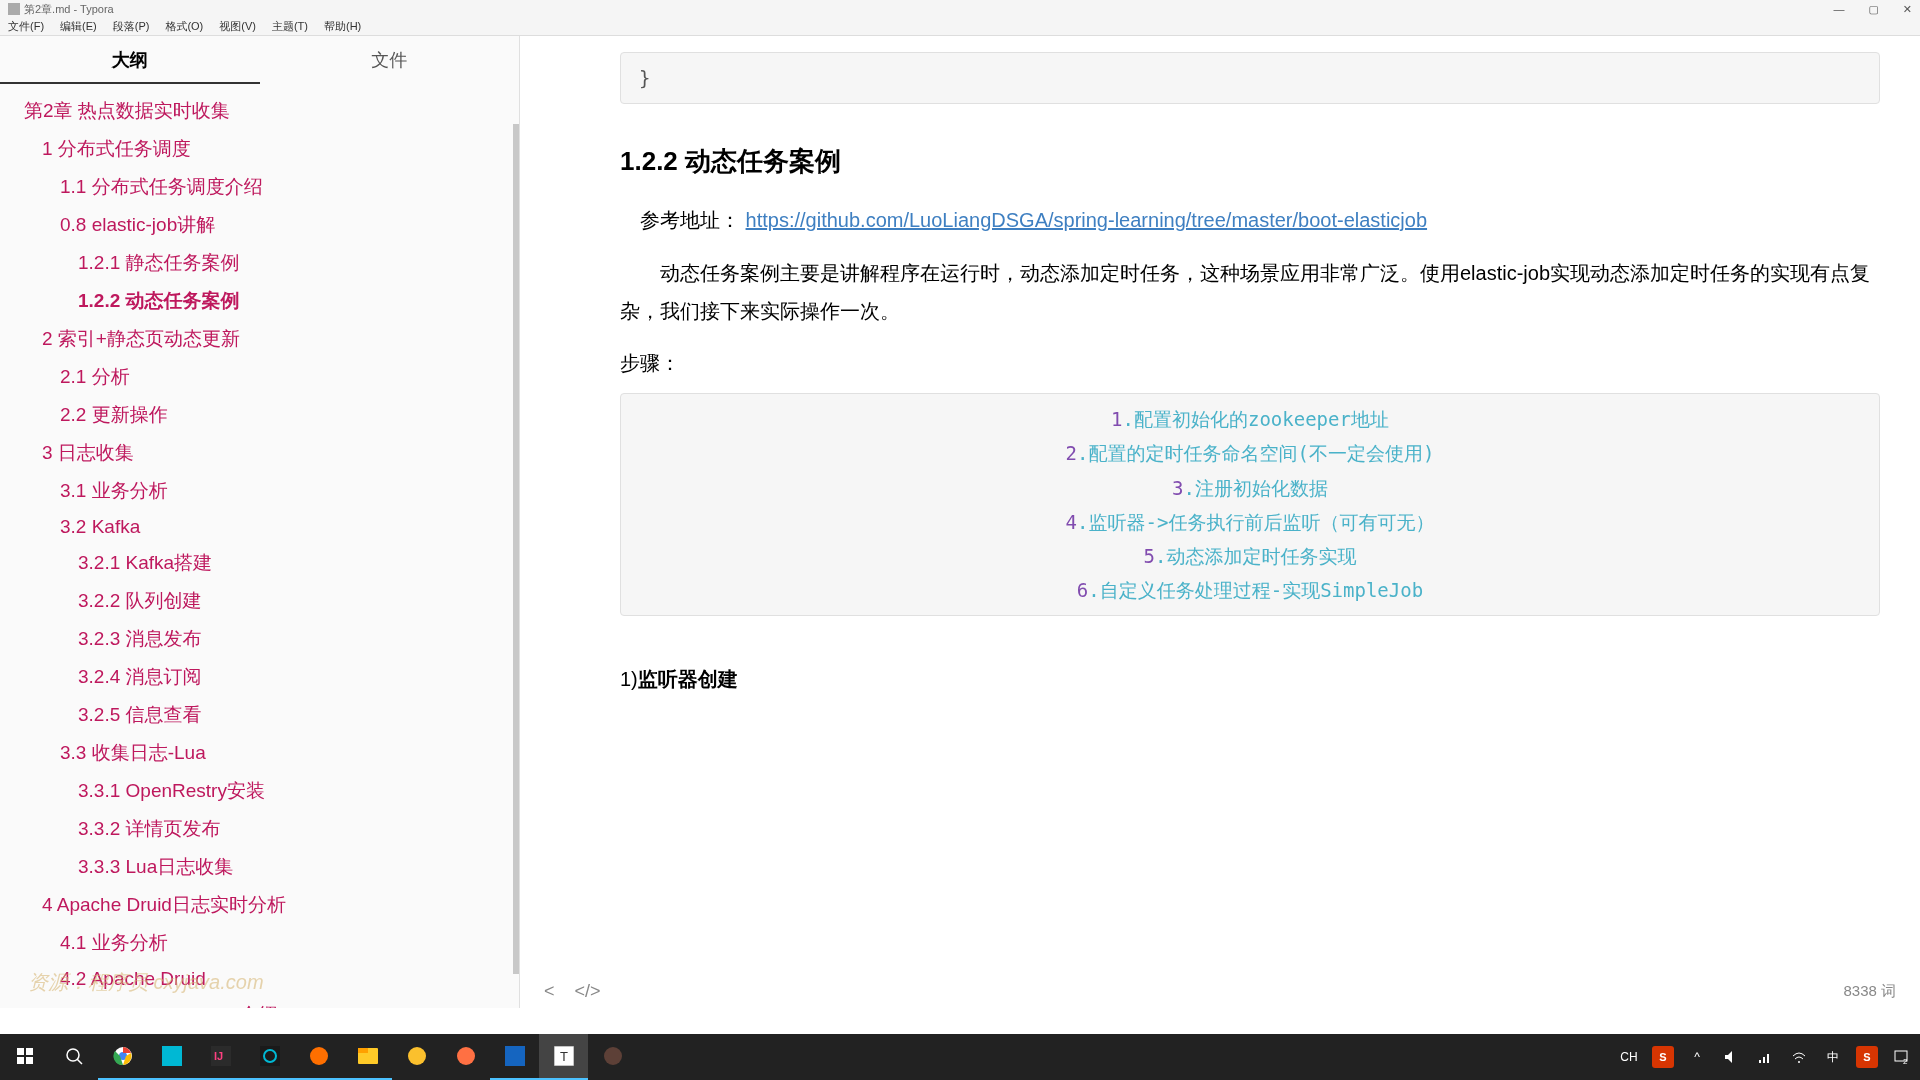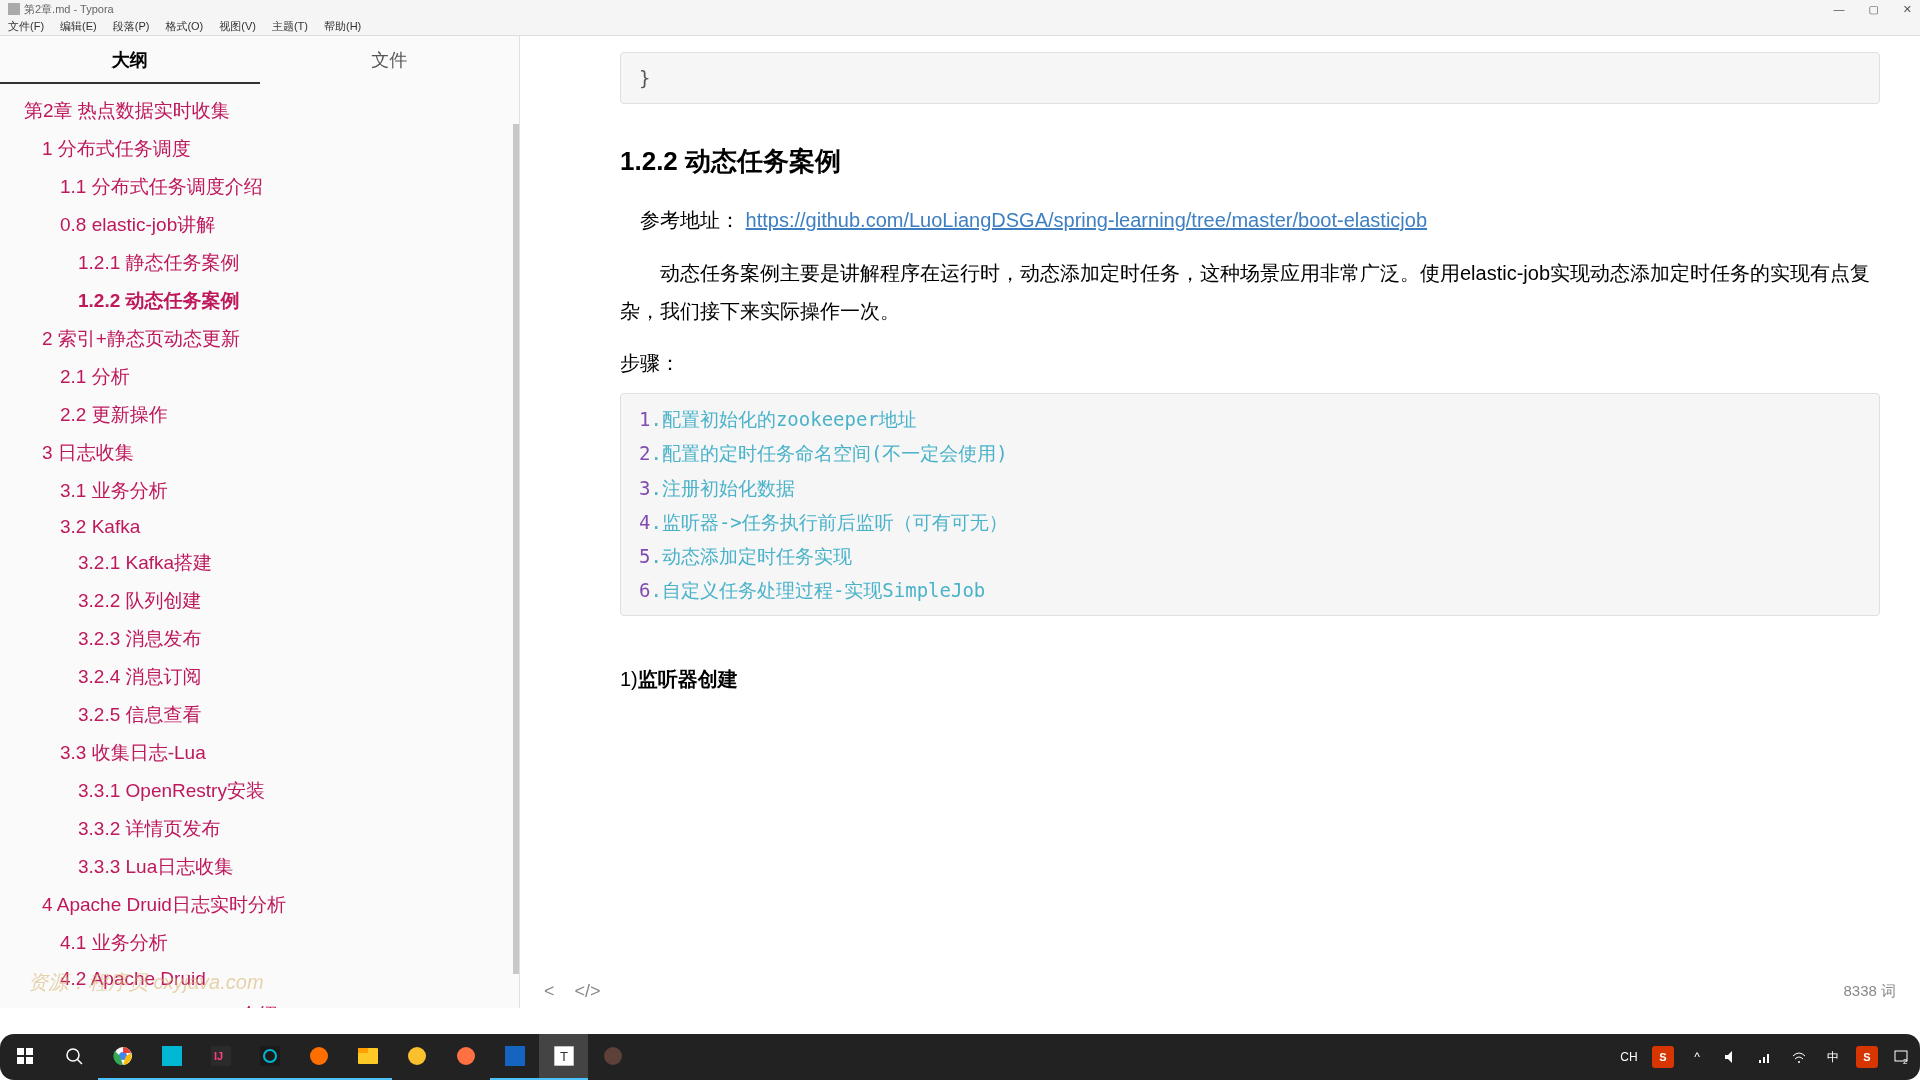--- a/index.html
+++ b/index.html
@@ -27,28 +27,28 @@
 .explain { font-size: 20px; margin: 24px 0 12px 0; }
 .param-line .key { color: #c7254e; }
 .param-line .key2 { color: #4ab2c9; }
 .param-line .purple { color: #814caf; }
 .param-line .val { color: #333; }
 h2 { font-size: 26px; font-weight: bold; margin: 40px 0 28px 0; }
 .ref { font-size: 20px; margin-bottom: 20px; }
 .ref a { color: #3e7fc1; text-decoration: underline; }
 .body-text { font-size: 20px; line-height: 1.9; margin-bottom: 20px; text-indent: 2em; }
 .steps-title { font-size: 20px; margin-bottom: 16px; }
-.steps-box .step { color: #4ab2c9; }
+.steps-box .step { color: #4ab2c9; text-align: center; }
 .steps-box .step .n { color: #814caf; }
 .sub-heading { font-size: 20px; margin-top: 50px; }
 .sub-heading b { font-weight: bold; }
 .statusbar { position: absolute; bottom: 72px; left: 520px; right: 0; height: 34px; display: flex; align-items: center; padding: 0 24px; font-size: 15px; color: #888; background: #fff; }
 .statusbar .nav-icons { display: flex; gap: 20px; font-size: 18px; }
 .statusbar .wc { margin-left: auto; }
-.taskbar { position: absolute; bottom: 0; left: 0; right: 0; height: 46px; background: #222; display: flex; align-items: stretch; border-radius: 14px; }
+.taskbar { position: absolute; bottom: 0; left: 0; right: 0; height: 46px; background: #222; display: flex; align-items: stretch; }
 .tb-left { display: flex; align-items: stretch; }
 .tb-item { width: 49px; display: flex; align-items: center; justify-content: center; color: #fff; font-size: 18px; border-bottom: 2px solid transparent; }
 .tb-item.open { border-bottom-color: #4cc2ff; }
 .tb-item.active { background: #444; border-bottom-color: #4cc2ff; }
 .tb-right { margin-left: auto; display: flex; align-items: center; gap: 12px; padding-right: 8px; color: #fff; font-size: 12px; }
 .tray-icon { display: inline-flex; align-items: center; justify-content: center; width: 22px; height: 22px; }
 .red-badge { background: #d73502; color: #fff; padding: 1px 5px; border-radius: 3px; font-size: 11px; font-weight: bold; }
 .watermark { position: absolute; left: 28px; bottom: 84px; font-size: 20px; color: #d8b878; opacity: 0.6; pointer-events: none; font-style: italic; }
 </style>
 </head>

